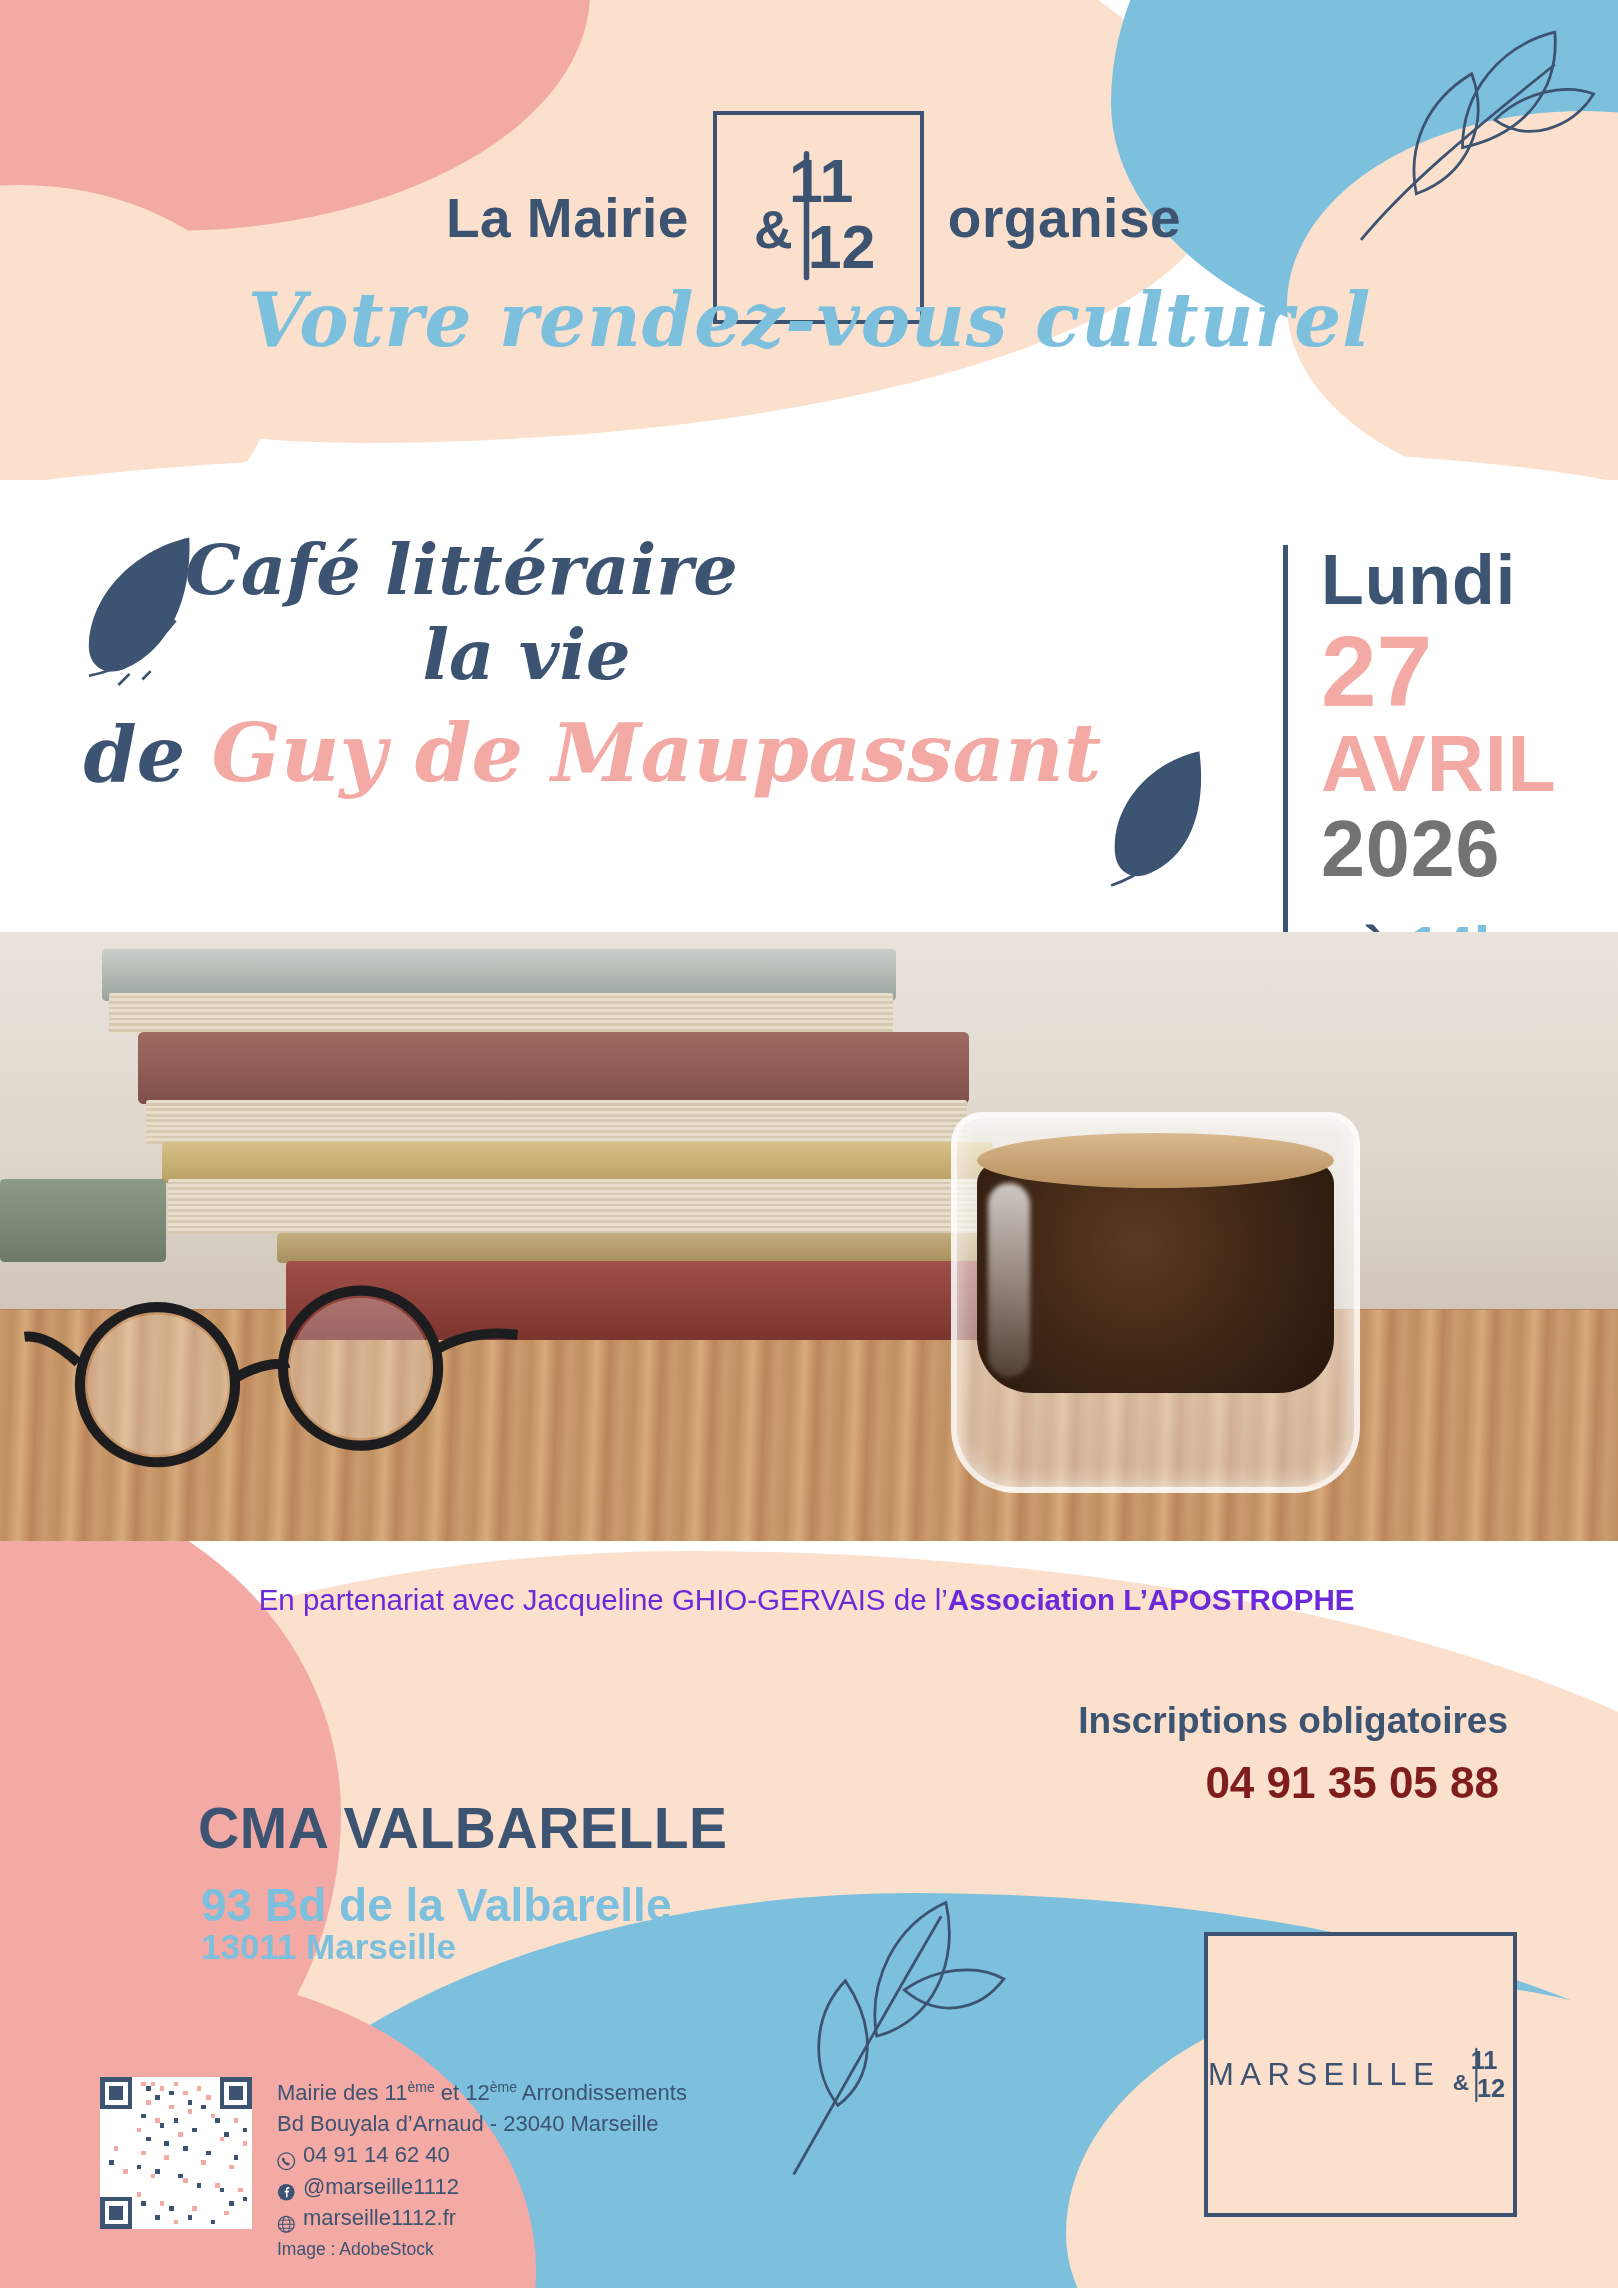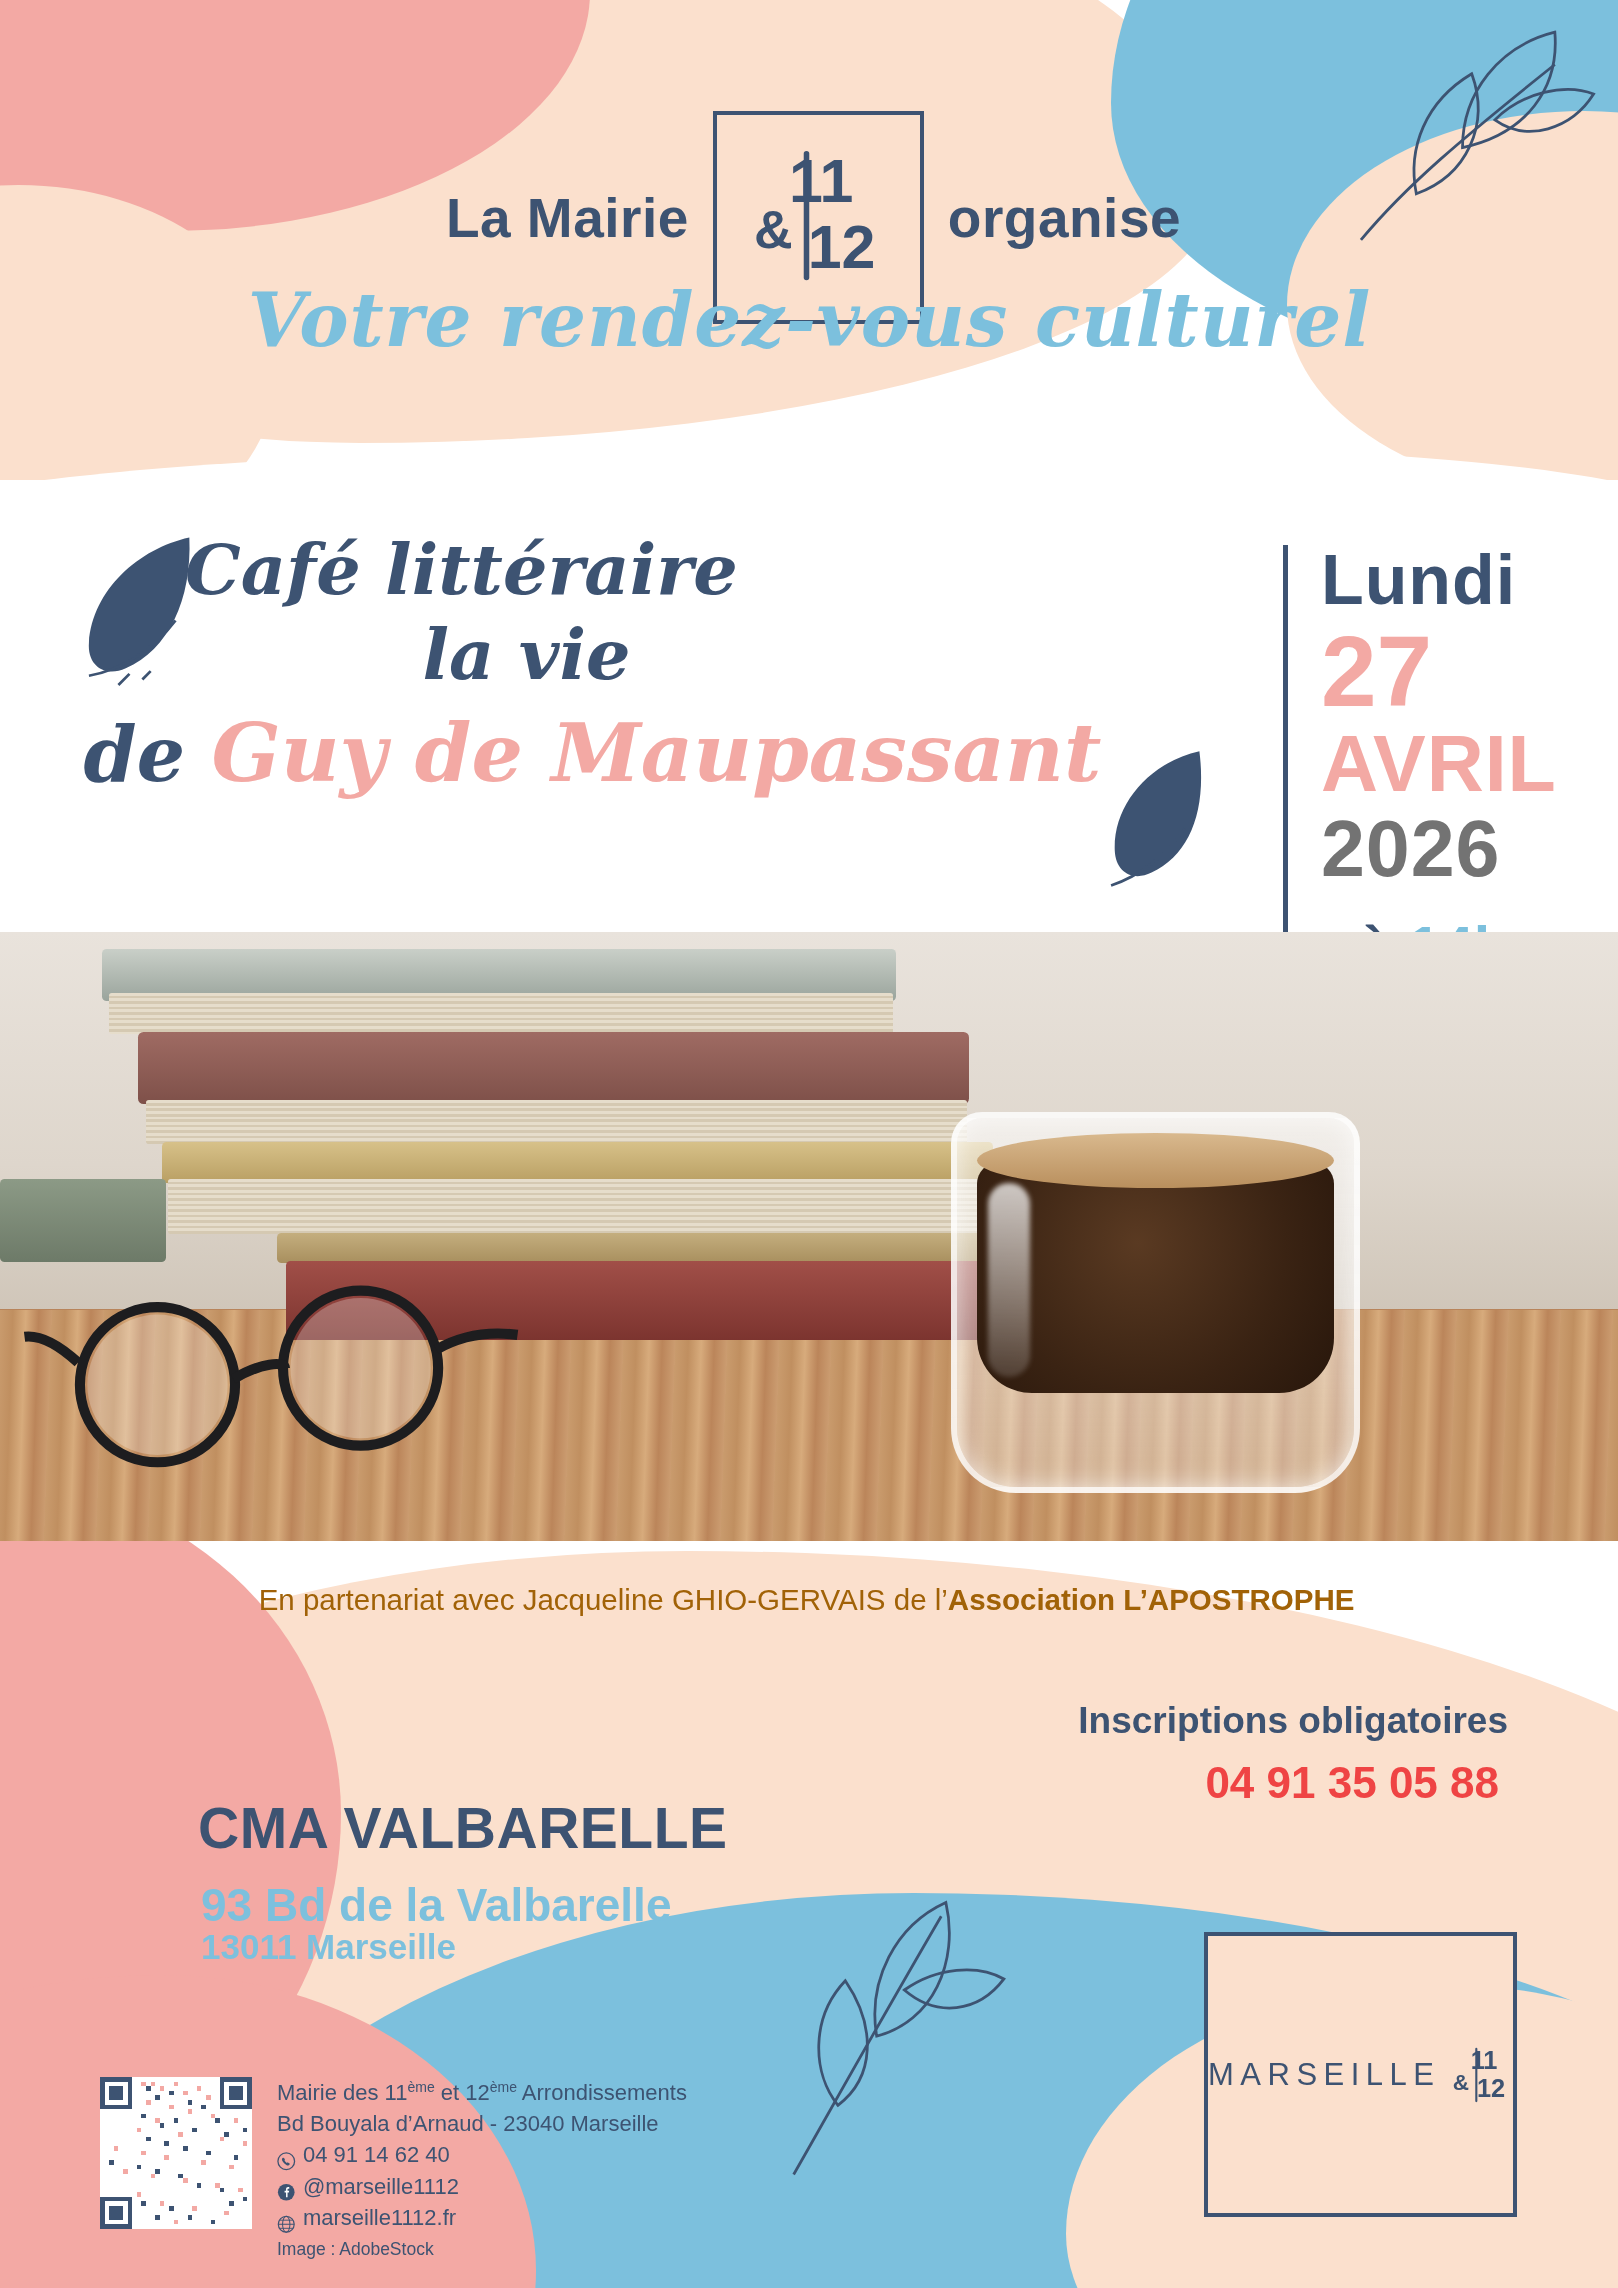--- a/index.html
+++ b/index.html
@@ -287,40 +287,40 @@
     left: 18.5px; top: 351px;
   }
 
   
   .partner {
     position: absolute;
     top: 1583px;
     left: 0; right: 6px;
     text-align: center;
     font-size: 29.5px;
-    color: #a16207;
+    color: #6d28d9;
   }
   .partner b { font-weight: bold; }
 
   
   .reg-title {
     position: absolute;
     top: 1700px;
     right: 111px;
     font-size: 37px;
     font-weight: bold;
     color: #3d5372;
   }
   .reg-phone {
     position: absolute;
     top: 1758px;
     right: 120px;
     font-size: 44px;
     font-weight: bold;
-    color: #ef4444;
+    color: #7f1d1d;
   }
 
   
   .venue-name {
     position: absolute;
     top: 1795px;
     left: 198px;
     font-size: 57px;
     font-weight: bold;
     color: #3d5372;

